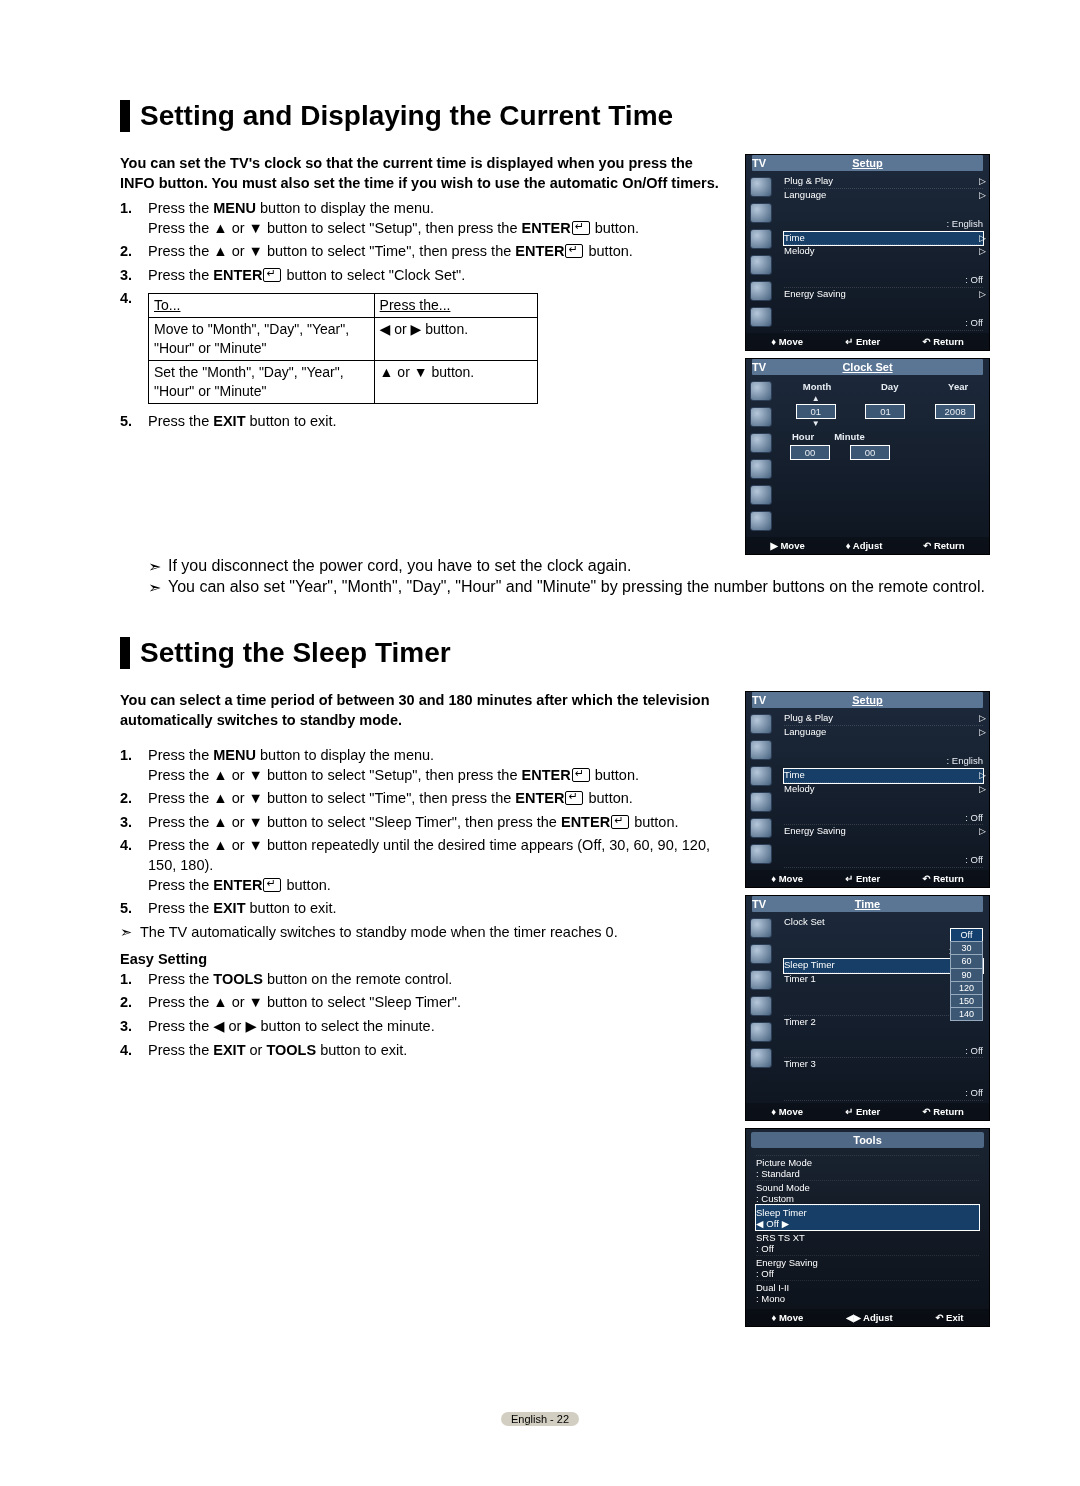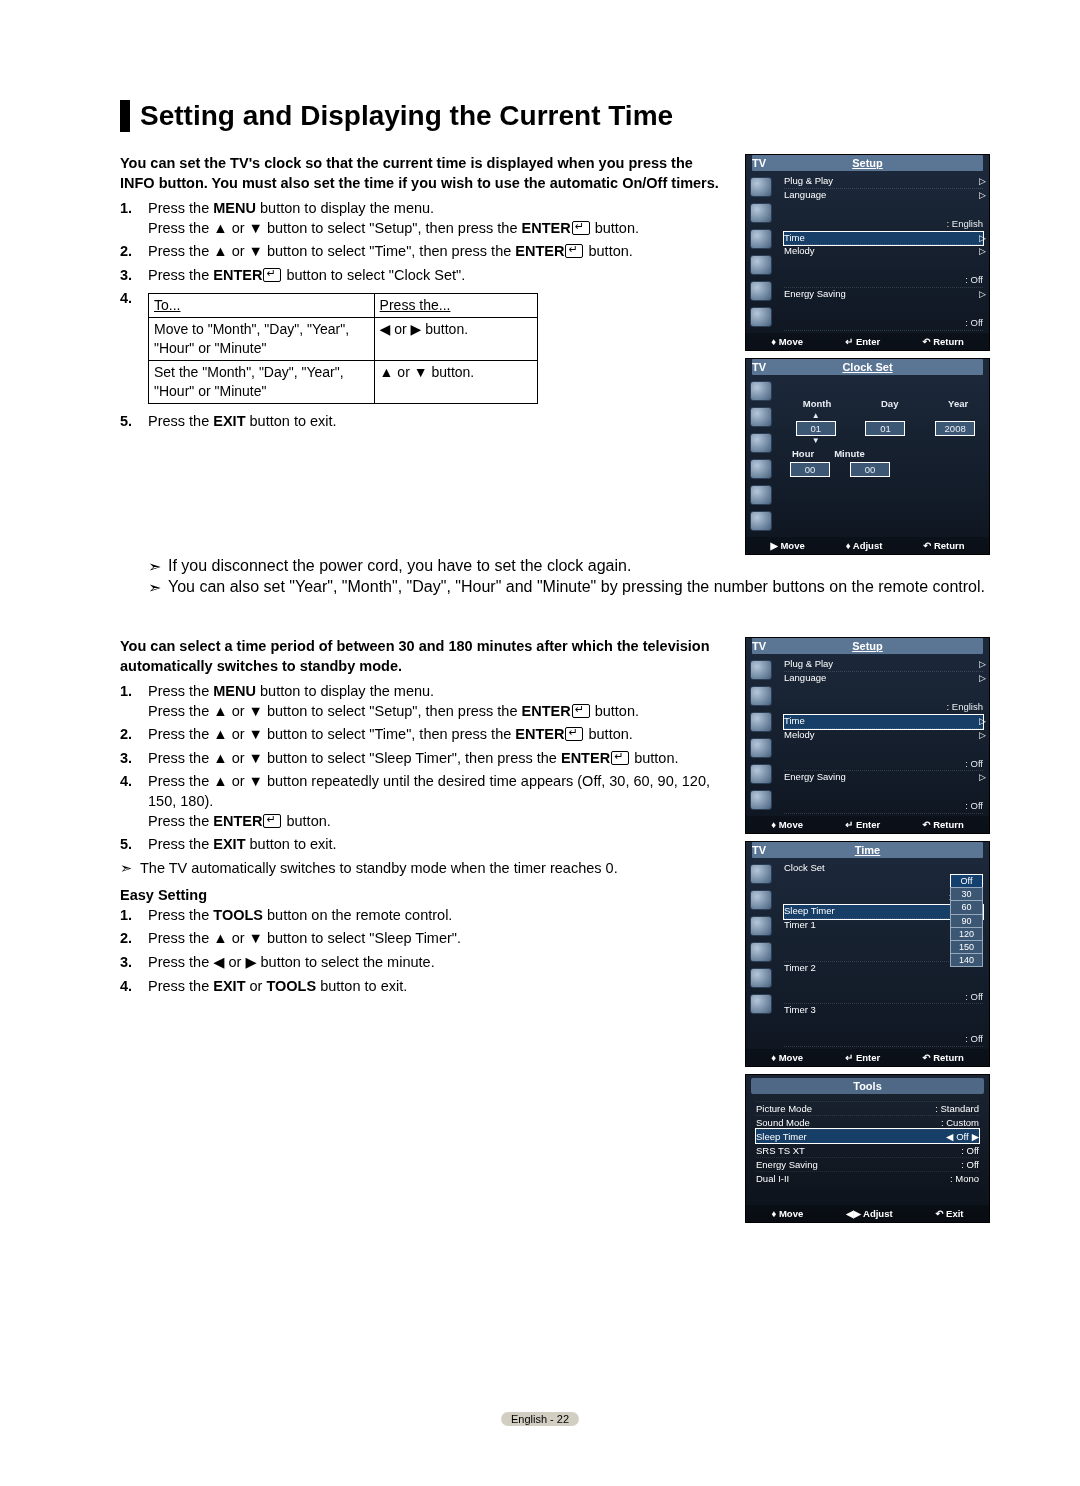--- a/index.html
+++ b/index.html
@@ -112,21 +112,21 @@
   .osd-footer{
     display:flex;
     justify-content:space-around;
     font-size:9.5px;
     font-weight:bold;
     padding:3px 4px;
     background:rgba(0,0,0,.25);
   }
   
   .clock-area{
-    flex:1;padding:23px 6px;font-size:9.5px;
+    flex:1;padding:6px 6px;font-size:9.5px;
     display:flex;flex-direction:column;align-items:center;gap:3px;
     color:#e8edf3;
   }
   .clk-labels{display:flex;gap:20px;font-weight:bold;width:100%;justify-content:space-around;}
   .clk-row{display:flex;gap:14px;width:100%;justify-content:space-around;align-items:center;}
   .clk-box{background:#3c5774;border:1px solid #fff;padding:1px 8px;min-width:22px;text-align:center;}
   .clk-col{display:flex;flex-direction:column;align-items:center;gap:1px;}
   .clk-col .tri{font-size:8px;line-height:1;}
   
   .drop{display:flex;flex-direction:column;gap:0;margin-top:2px;}
@@ -136,21 +136,21 @@
   .tools{
     background:linear-gradient(#1a2432,#0c1119);
     color:#fff;border:1px solid #000;
     font-size:10px;
   }
   .tools-title{
     background:#4e6886;text-align:center;font-weight:bold;
     padding:2px 0;margin:3px 5px;border-radius:2px;font-size:11px;
   }
   .tools-body{padding:4px 10px;min-height:100px;font-size:9.5px;}
-  .tools-row{display:flex;justify-content:space-between;border-top:1px dotted rgba(255,255,255,.1);padding:1px 0;}
+  .tools-row{display:flex;justify-content:space-between;border-top:1px dotted rgba(255,255,255,.1);padding:1px 0;flex-direction:column;}
   .tools-row.sel{background:#163e66;outline:1px solid #fff;}
   .tools-row .arrs{display:flex;gap:3px;}
   .tools-footer{display:flex;justify-content:space-around;font-size:9.5px;font-weight:bold;padding:3px 4px;background:rgba(0,0,0,.25);}
   .footer{
     position:absolute;
     bottom:60px;left:0;right:0;
     text-align:center;
     font-size:11px;
   }
   .pill{
@@ -323,25 +323,26 @@
       <div class="note-mark">➣</div>
       <div class="note-body">If you disconnect the power cord, you have to set the clock again.</div>
     </div>
     <div class="note">
       <div class="note-mark">➣</div>
       <div class="note-body">You can also set "Year", "Month", "Day", "Hour" and "Minute" by pressing the number buttons on the remote control.</div>
     </div>
   </div>
 
   <div class="section">
+    <div class="section-title">Setting the Sleep Timer</div>
 
     <div class="body-block">
       <div class="left">
 
-        <div class="bold" style="margin-bottom:6px;">You can select a time period of between 30 and 180 minutes after which the television automatically switches to standby mode.</div>
+        <div class="bold" style="margin-bottom:16px;">You can select a time period of between 30 and 180 minutes after which the television automatically switches to standby mode.</div>
 
         <div class="step">
           <div class="step-num">1.</div>
           <div class="step-body">
             <span>Press the </span><span class="bold">MENU</span><span style="white-space:pre-line;"> button to display the menu.
 Press the ▲ or ▼ button to select "Setup", then press the </span><span class="bold">ENTER</span><span class="icon-enter"></span><span> button.</span>
           </div>
         </div>
 
         <div class="step">

